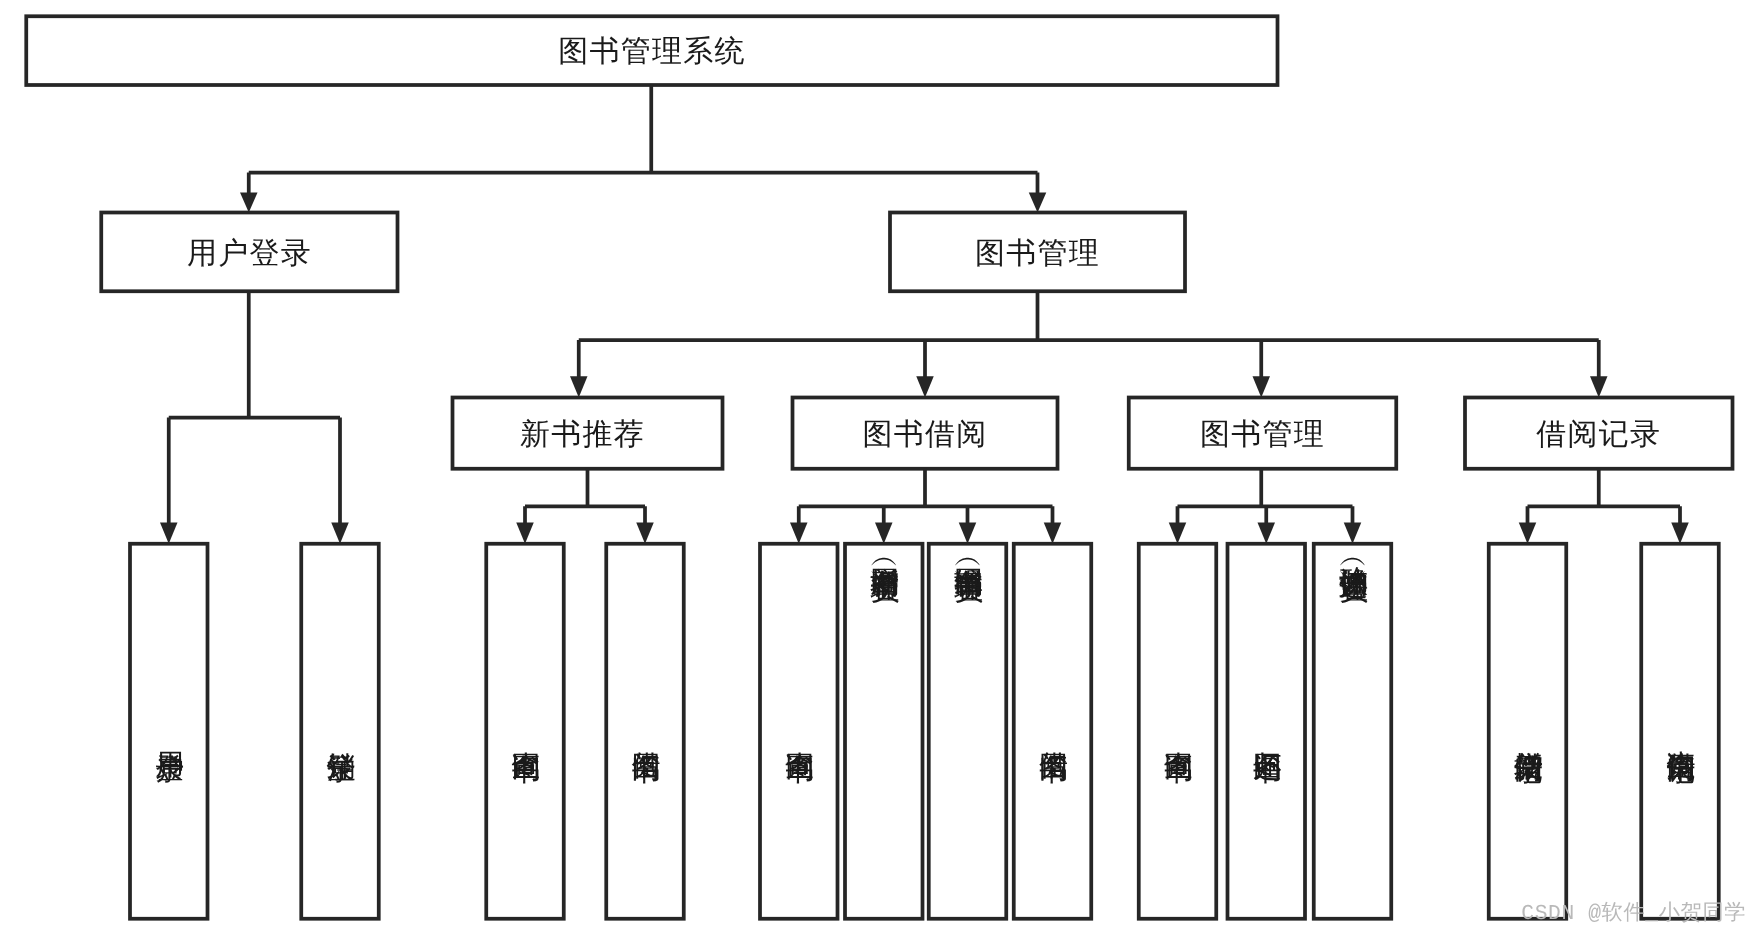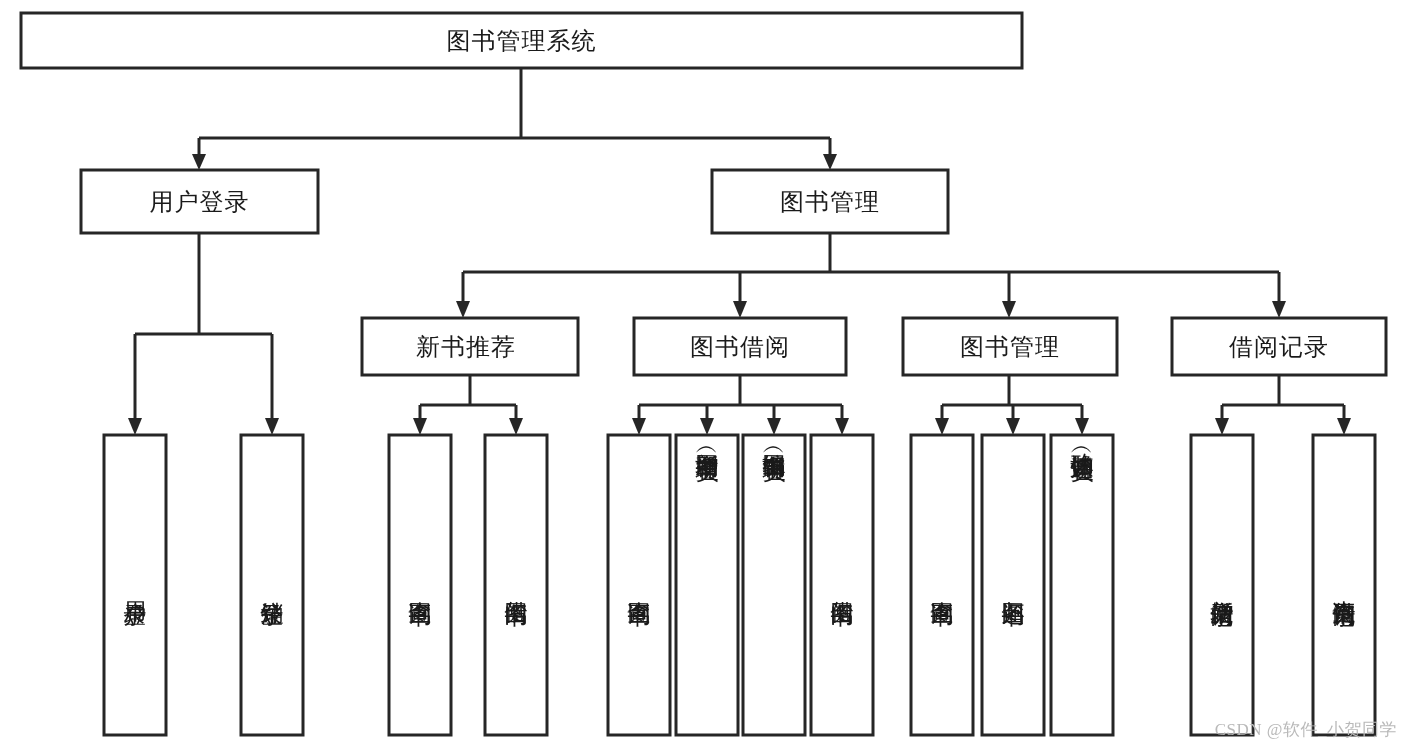--- a/index.html
+++ b/index.html
@@ -70,21 +70,21 @@
     font-family: "DejaVu Sans", "Liberation Sans", sans-serif;
     font-size: 24px;
     color: #1a1a1a;
     letter-spacing: 1px;
     white-space: nowrap;
   }
   #watermark {
     position: absolute;
     right: 8px;
     bottom: 6px;
-    font-family: Liberation Serif, serif;
+    font-family: Liberation Mono, monospace;
     font-size: 17px;
     color: #b9b9b9;
     letter-spacing: 0.5px;
     white-space: nowrap;
   }
 </style>
 </head>
 <body>
 
 <div id="diagram-root">

